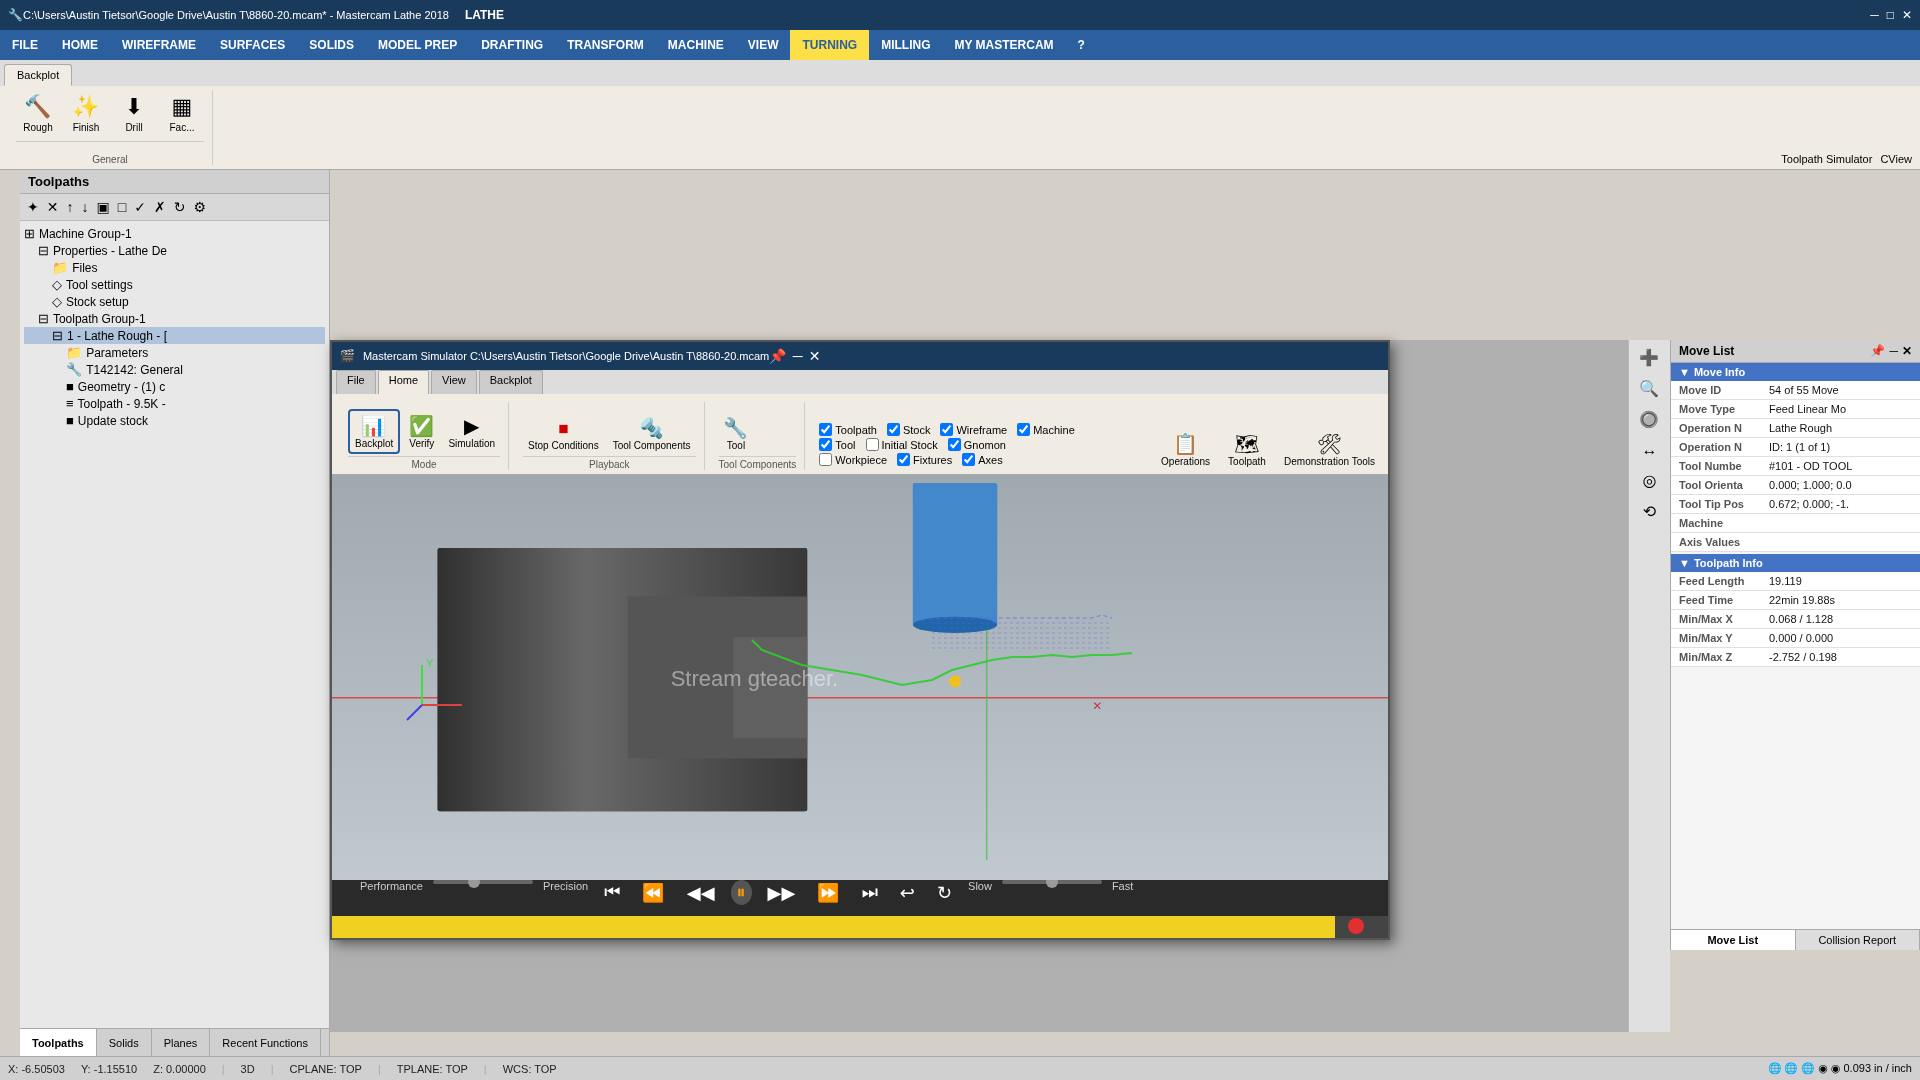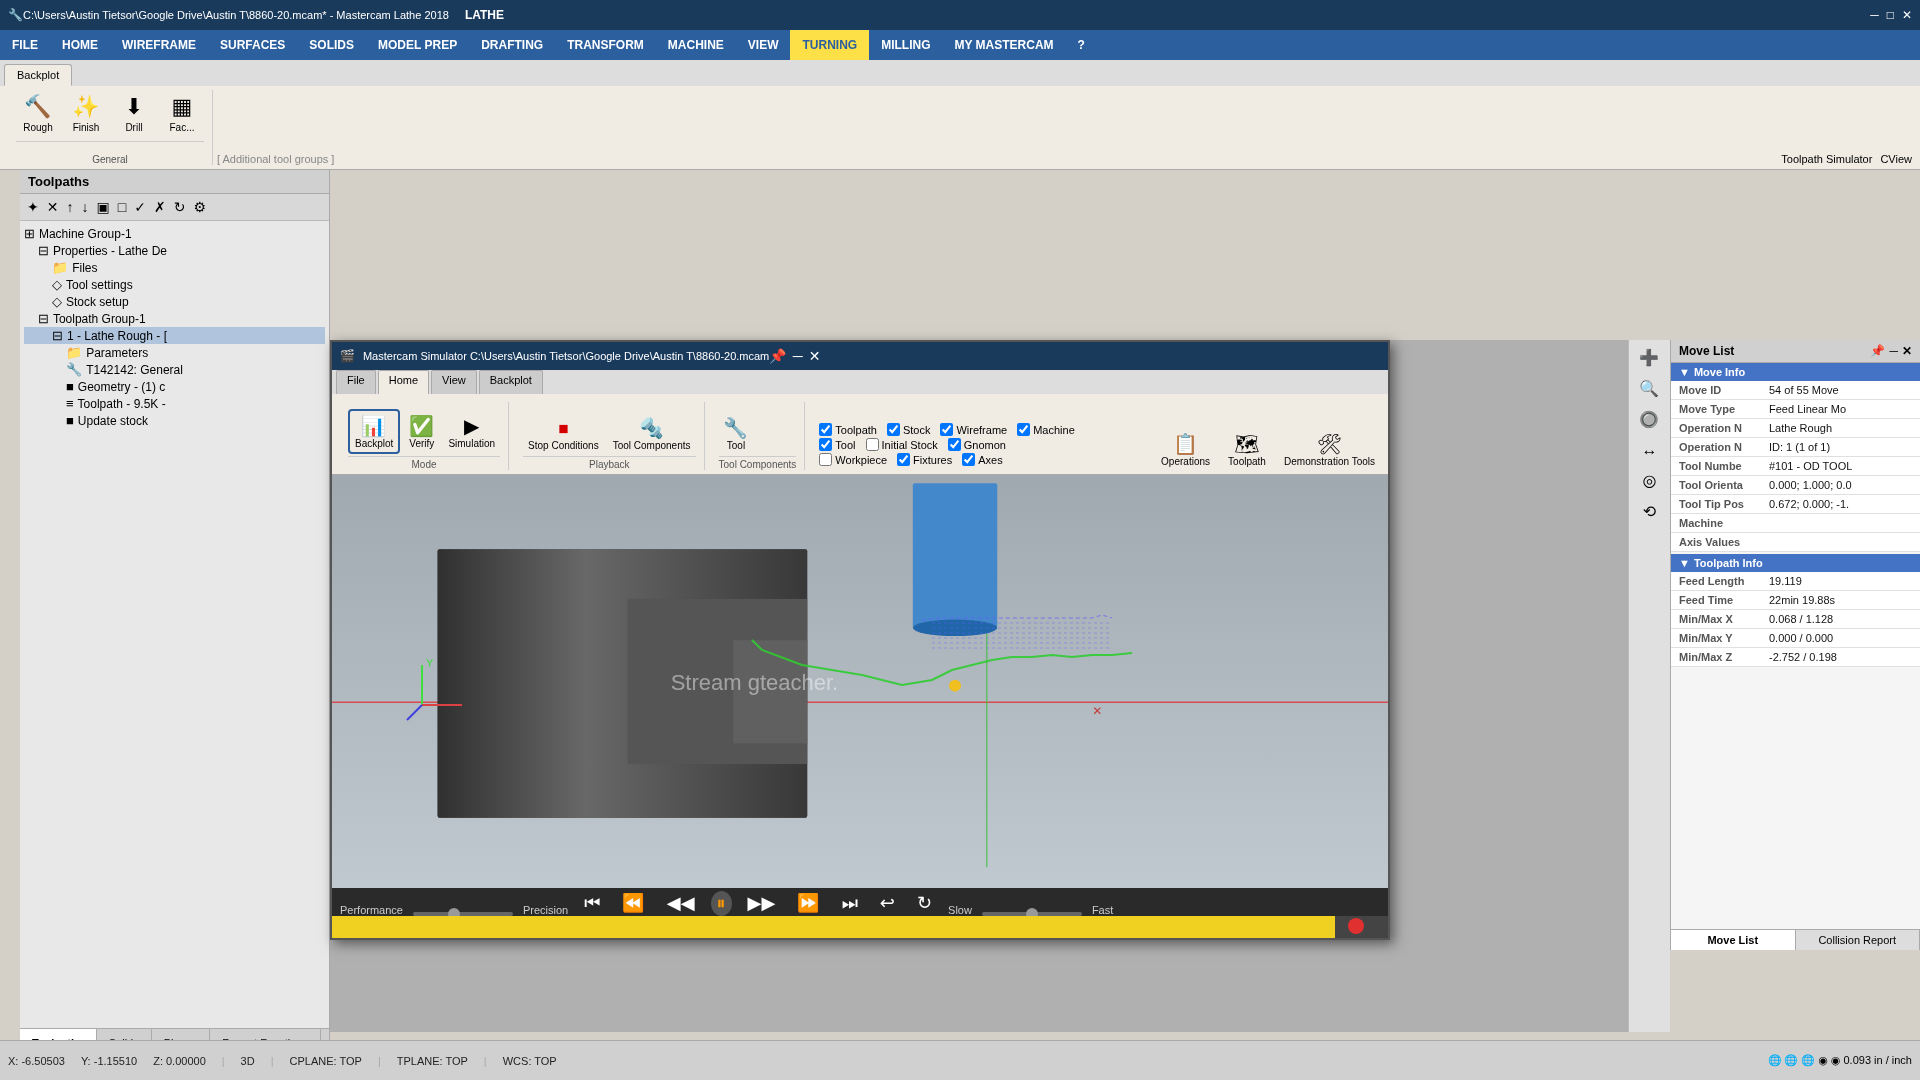--- a/index.html
+++ b/index.html
@@ -90,21 +90,21 @@
     .sim-btn .lbl { font-size: 10px; }
     .sim-btn.active .icon { color: #d40000; }
     .vis-cb { display: flex; align-items: center; gap: 3px; font-size: 11px; }
     .vis-cb input { margin: 0; }
 
     
     #sim-viewport { flex: 1; background: #c8c8c8; position: relative; overflow: hidden; }
 
     
     #playback-bar {
-      height: 28px; background: #2a2a2a; display: flex; align-items: flex-end; gap: 10px; padding: 0 8px;
+      height: 36px; background: #2a2a2a; display: flex; align-items: flex-start; gap: 10px; padding: 0 28px;
     }
     .pb-label { color: #ccc; font-size: 11px; }
     .pb-slider { -webkit-appearance: none; width: 100px; height: 4px; background: #666; border-radius: 2px; outline: none; cursor: pointer; }
     .pb-slider::-webkit-slider-thumb { -webkit-appearance: none; width: 12px; height: 12px; background: #999; border-radius: 50%; }
     .pb-btn { color: white; font-size: 18px; cursor: pointer; padding: 2px 6px; border-radius: 3px; background: none; border: none; }
     .pb-btn.active { color: #ff9900; }
 
     
     #progress-bar-row { height: 22px; background: #444; position: relative; }
     #progress-fill { height: 100%; background: #f0d020; }
@@ -124,21 +124,21 @@
     .info-row { display: flex; padding: 3px 8px; border-bottom: 1px solid #e0e0e0; font-size: 11px; }
     .info-label { color: #555; min-width: 90px; font-weight: 600; }
     .info-value { color: #111; flex: 1; overflow: hidden; text-overflow: ellipsis; white-space: nowrap; }
     .section-content { background: white; }
     #move-list-tabs { display: flex; border-top: 1px solid #aaa; }
     .ml-tab { flex: 1; padding: 4px; text-align: center; font-size: 11px; cursor: pointer; background: #ddd; border-right: 1px solid #aaa; }
     .ml-tab.active { background: white; font-weight: 700; }
 
     
     #status-bar {
-      height: 40px; background: #d0d0d0; display: flex; align-items: center; border-top: 1px solid #aaa; font-size: 11px; padding: 1px 8px; gap: 16px;
+      height: 24px; background: #d0d0d0; display: flex; align-items: center; border-top: 1px solid #aaa; font-size: 11px; padding: 1px 8px; gap: 16px;
       position: absolute; bottom: 0; left: 0; right: 0;
     }
     .status-item { color: #222; }
     .status-sep { color: #aaa; }
 
     
     #main-viewport {
       position: absolute; left: 310px; top: 170px; right: 250px; bottom: 24px; background: #b8b8b8;
     }
 
@@ -211,23 +211,20 @@
           <div class="label">Drill</div>
         </div>
         <div class="ribbon-btn-large">
           <div class="icon">▦</div>
           <div class="label">Fac...</div>
         </div>
       </div>
       <div class="ribbon-group-label">General</div>
     </div>
 
-    <div style="display:flex;gap:4px;align-items:flex-end;flex:1;">
-      <div style="font-size:11px;color:#888;">[ Additional tool groups ]</div>
-    </div>
 
     <div style="display:flex;flex-direction:column;align-items:center;gap:4px;margin-left:auto;">
       <div style="font-size:10px;display:flex;gap:8px;">
         <span style="font-size:11px;">Toolpath Simulator</span>
         <span style="font-size:11px;">CView</span>
       </div>
     </div>
   </div>
 </div>
 

